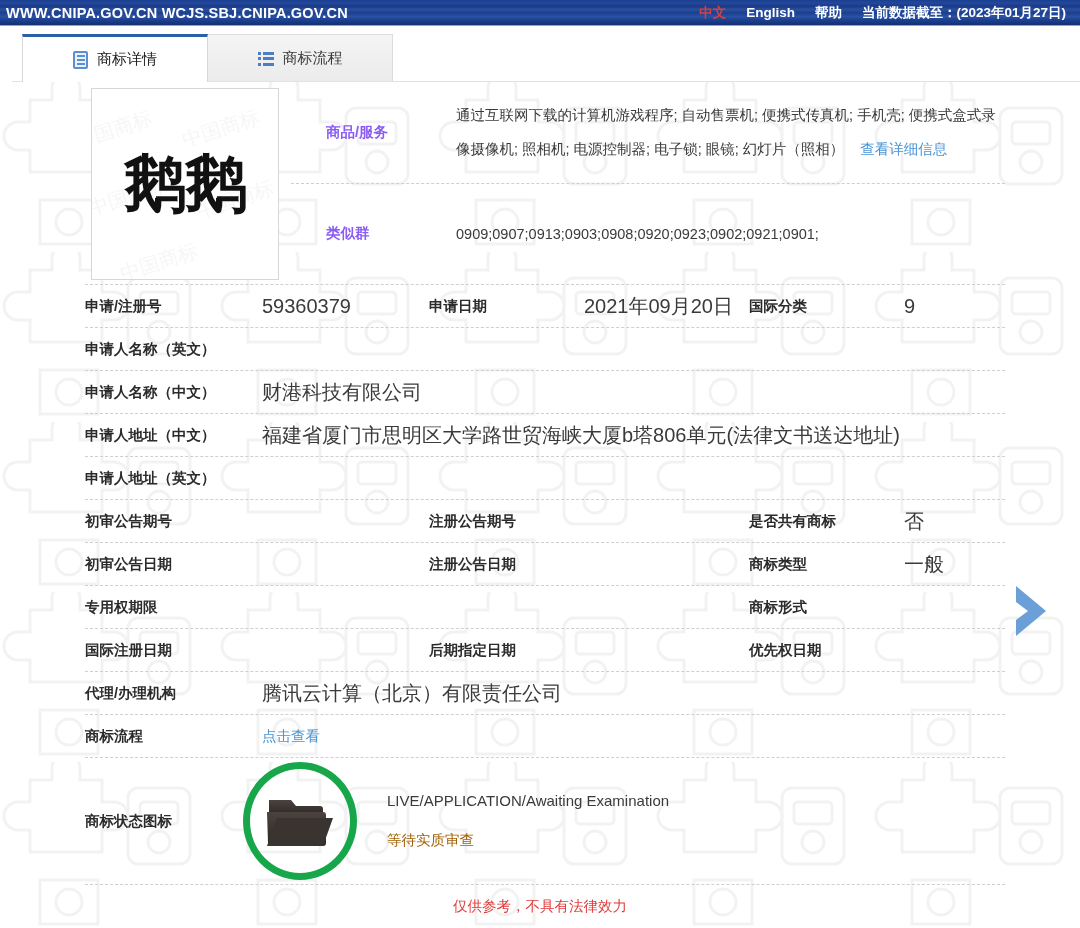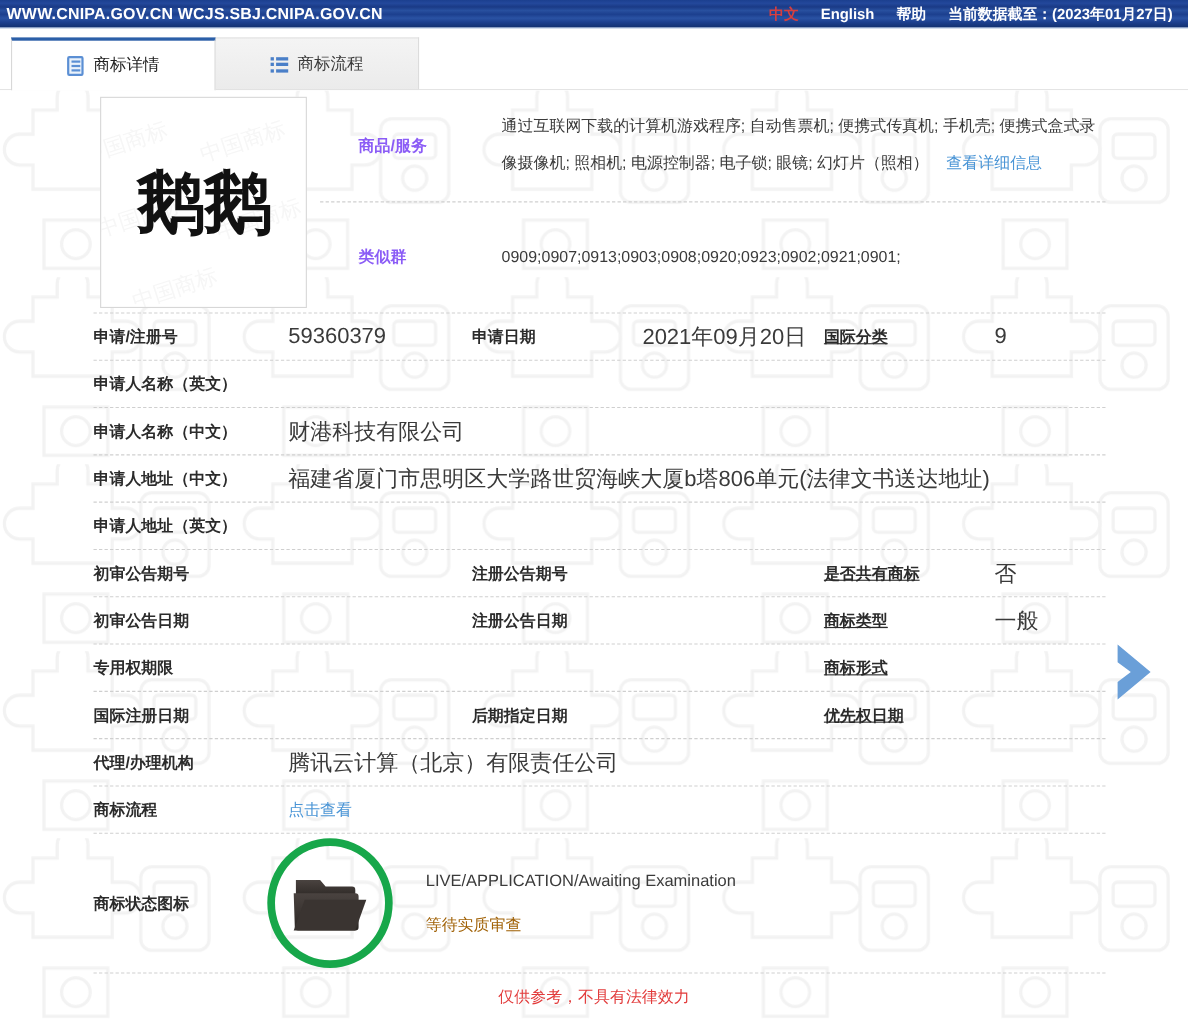--- a/index.html
+++ b/index.html
@@ -59,20 +59,21 @@
 
   
   .tabbar {
     position: relative;
     height: 56px;
     background: #ffffff;
     display: flex;
     align-items: flex-end;
     padding-left: 10px;
     box-sizing: border-box;
+    margin-left: 12px;
   }
   .tab {
     position: relative;
     width: 186px;
     height: 48px;
     display: flex;
     align-items: center;
     justify-content: center;
     gap: 9px;
     box-sizing: border-box;
@@ -266,21 +267,21 @@
     color: #4a95d6;
     cursor: pointer;
     font-size: 14.5px;
   }
 
   
   .c1lbl { width: 152px; flex: none; }
   .c1val { width: 142px; flex: none; }
   .c2lbl { width: 130px; flex: none; }
   .c2val { width: 140px; flex: none; }
-  .c3lbl { width: 130px; flex: none; text-decoration: underline; }
+  .c3lbl { width: 130px; flex: none; }
   .c3val { flex: 1; }
   .r43 { height: 43px; }
 
   
   .statusrow {
     display: flex;
     align-items: center;
     height: 126px;
     border-bottom: 1px dashed #cfcfcf;
   }

